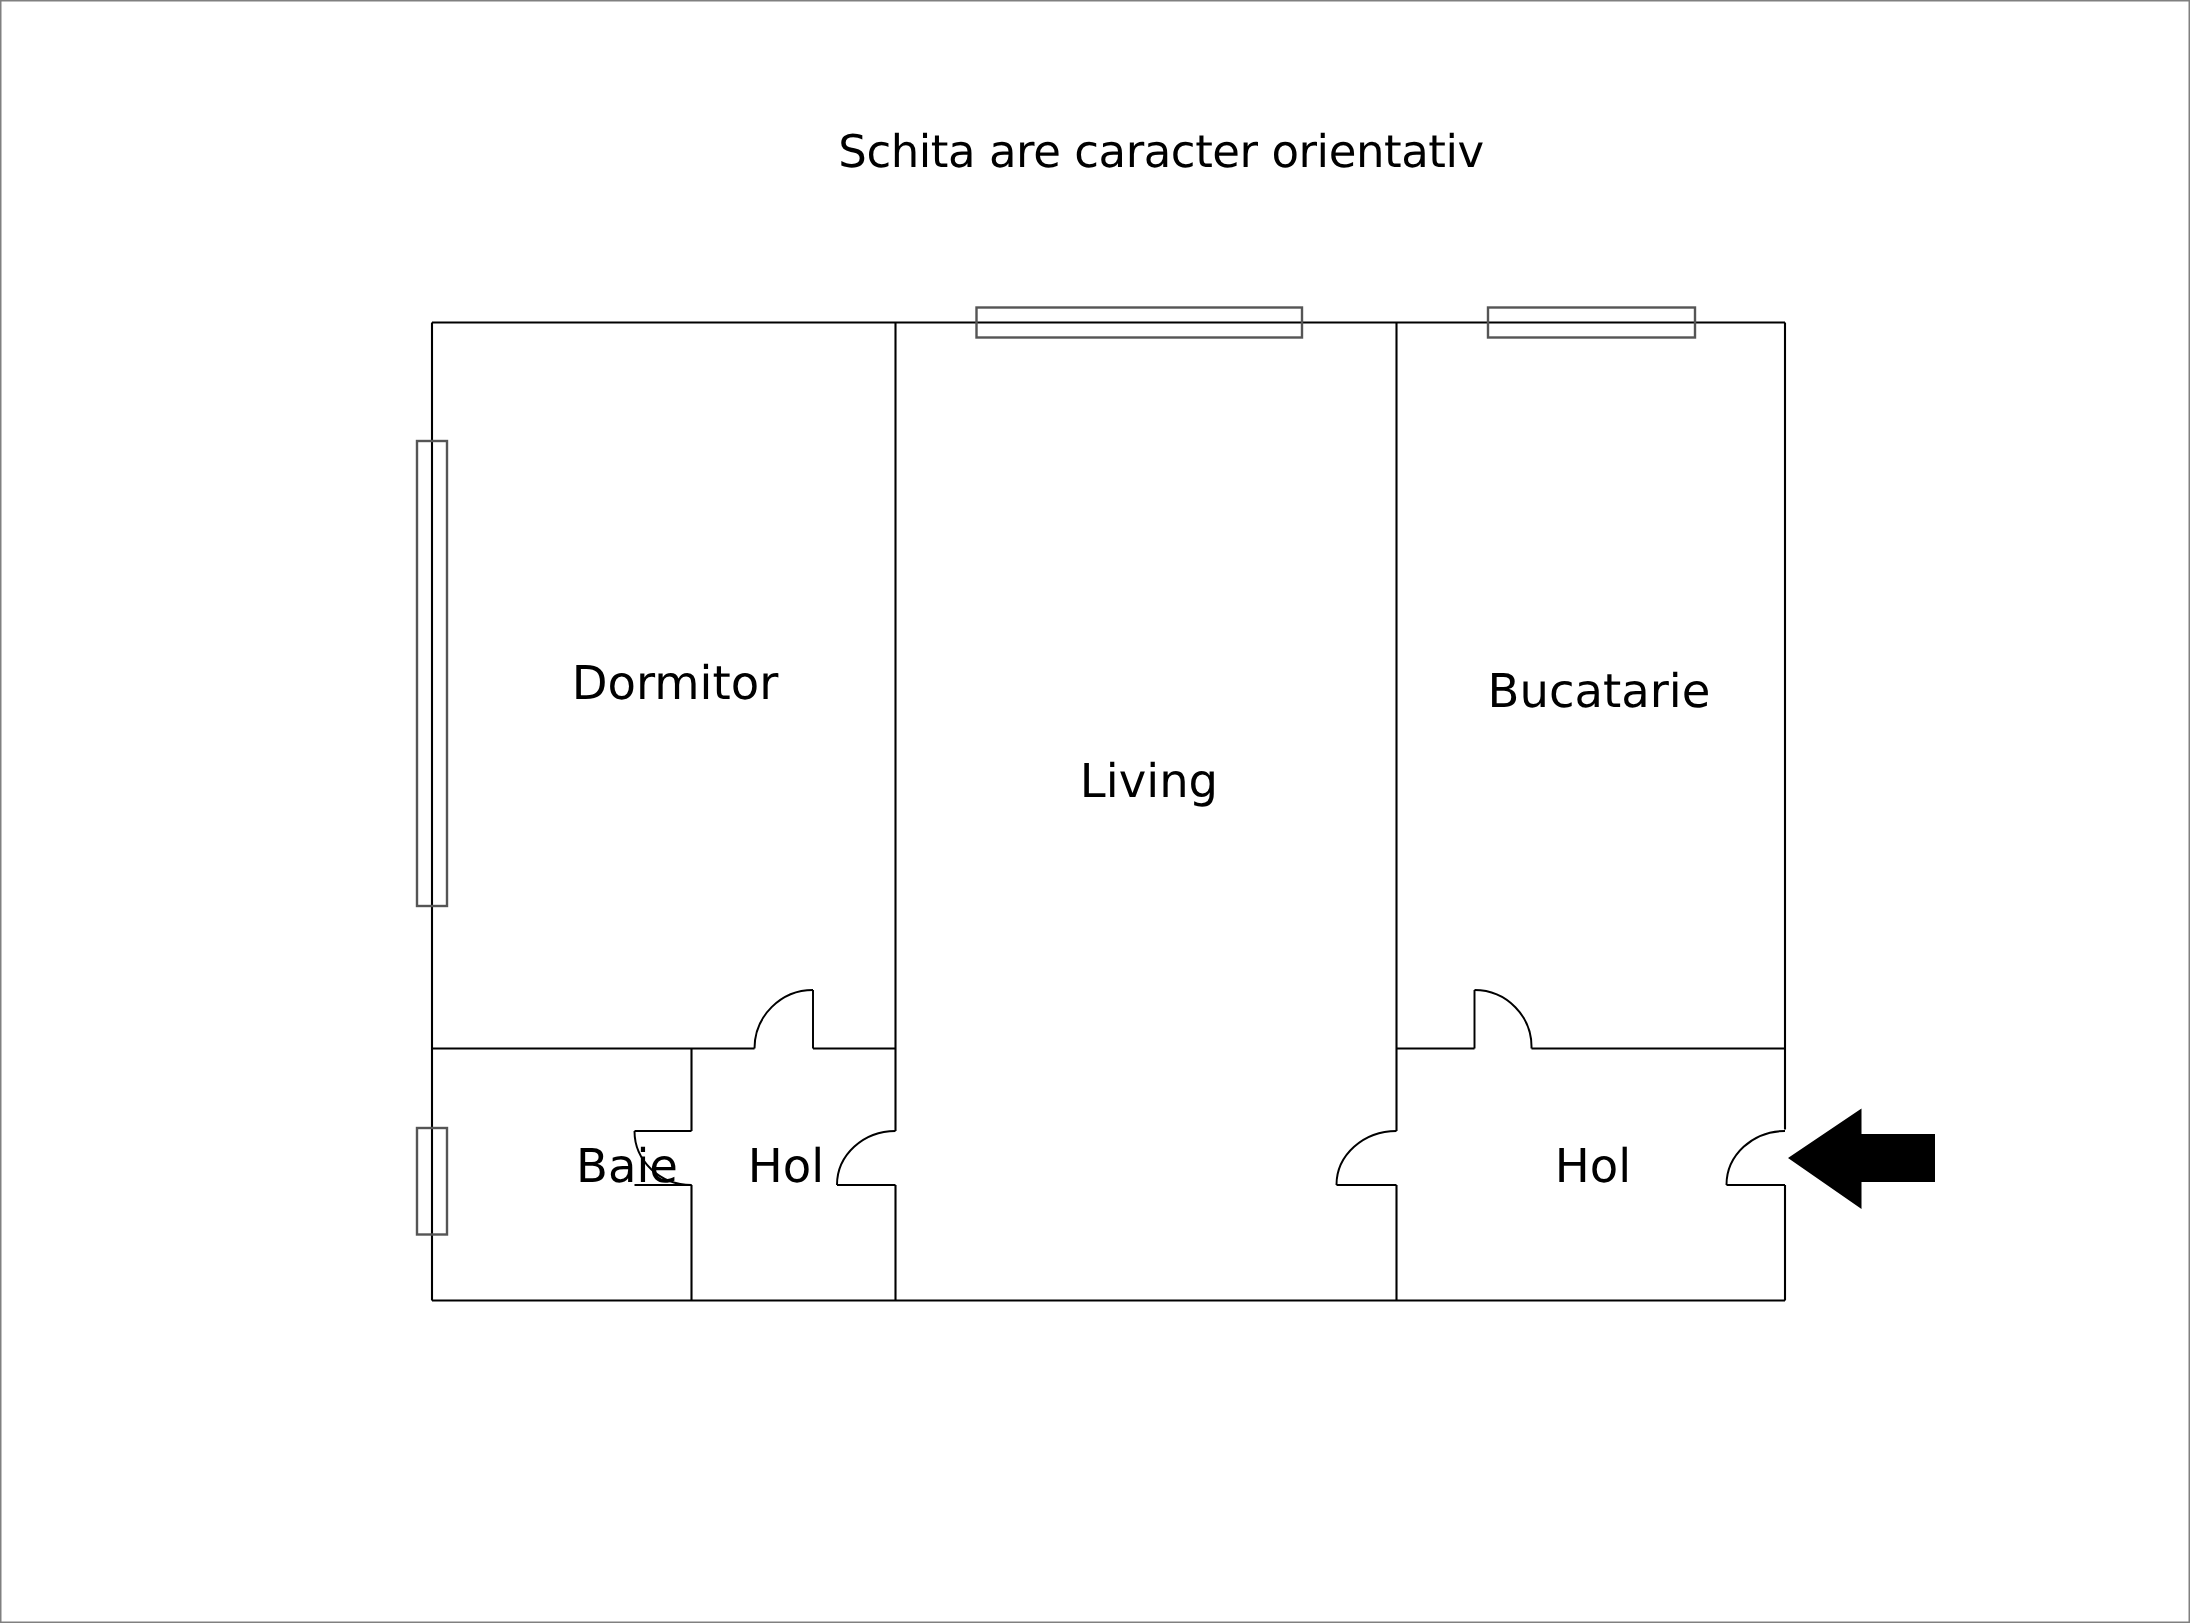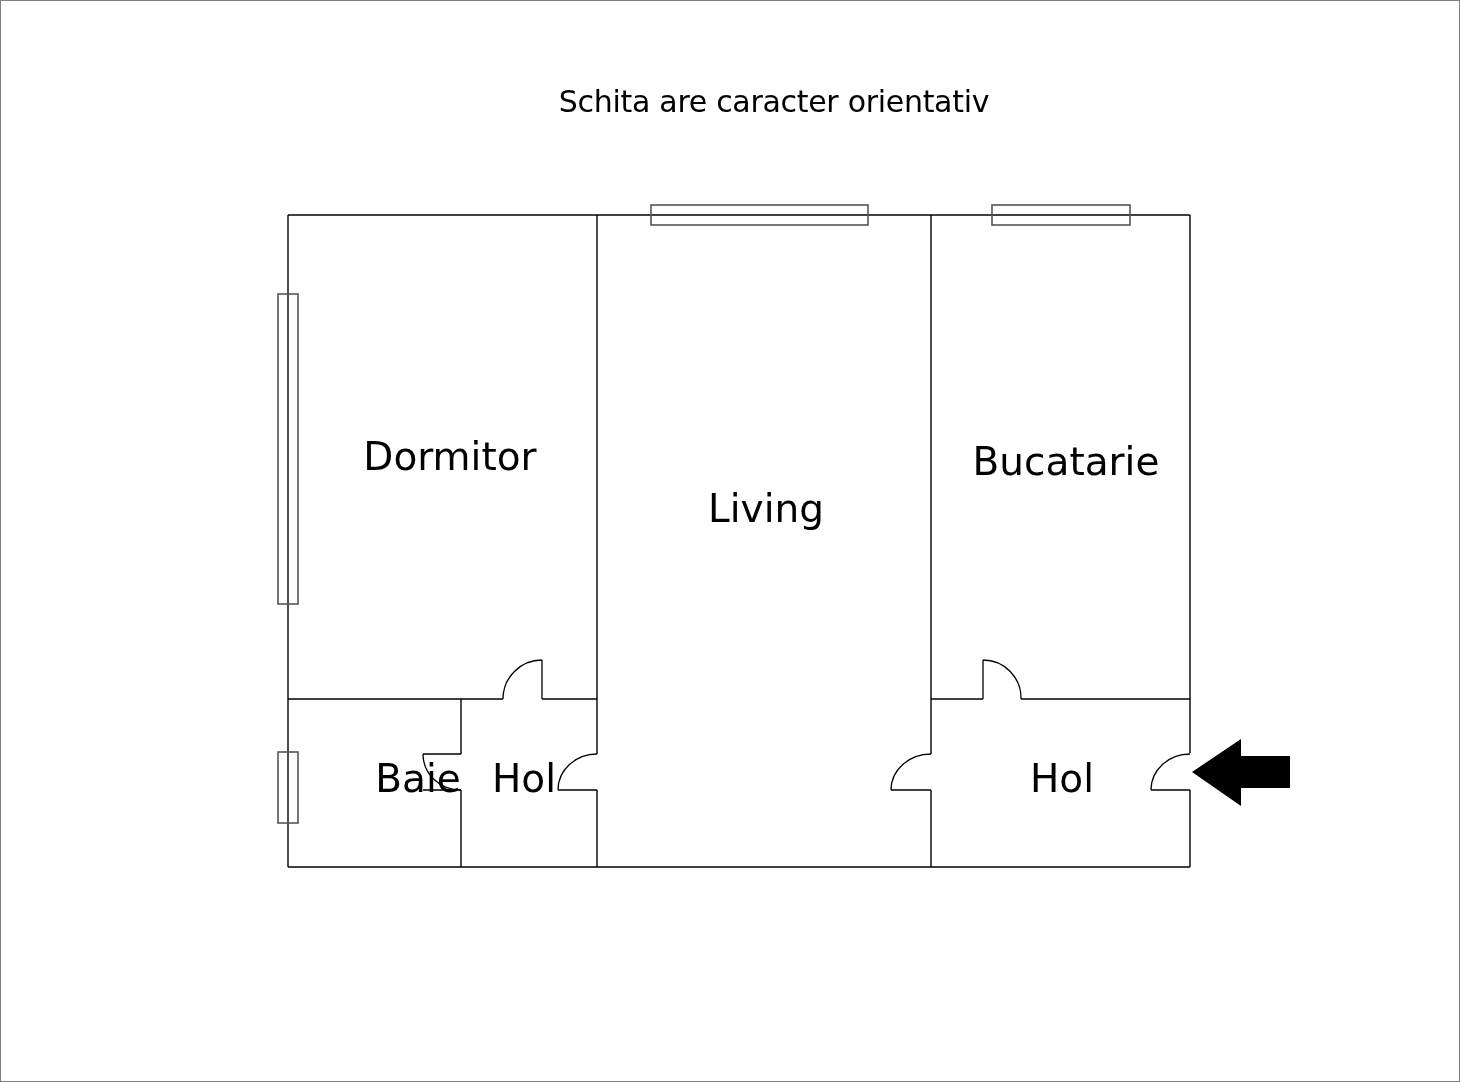--- a/index.html
+++ b/index.html
@@ -3,21 +3,21 @@
 <meta charset="utf-8">
 <style>
   html, body { margin: 0; padding: 0; background: #ffffff; }
   body { width: 1460px; height: 1082px; position: relative; overflow: hidden;
          font-family: "DejaVu Sans", sans-serif; }
   .frame { position: absolute; left: 0; top: 0; width: 1458px; height: 1080px;
            border: 1px solid #808080; box-sizing: content-box; }
   .title { position: absolute; top: 84px; left: 0; width: 1460px; text-align: center;
            font-size: 30px; color: #000; letter-spacing: -0.3px; margin-left: 44px; }
   svg.plan { position: absolute; left: 0; top: 0; }
-  .lbl { position: absolute; font-size: 39px; color: #000; white-space: nowrap;
+  .lbl { position: absolute; font-size: 31px; color: #000; white-space: nowrap;
          transform: translate(-50%, -50%); }
 </style>
 </head>
 <body>
 
 <div class="frame"></div>
 
 <div class="title">Schita are caracter orientativ</div>
 
 <svg class="plan" width="1460" height="1082" viewBox="0 0 1460 1082">
@@ -84,17 +84,17 @@
     <rect x="651" y="205" width="217" height="20"></rect>
     <rect x="992" y="205" width="138" height="20"></rect>
     <rect x="278" y="294" width="20" height="310"></rect>
     <rect x="278" y="752" width="20" height="71"></rect>
   </g>
 
   <polygon points="1192,772 1241,739 1241,756 1290,756 1290,788 1241,788 1241,806" fill="#000"></polygon>
 </svg>
 
 <div class="lbl" style="left:450px; top:456px;">Dormitor</div>
-<div class="lbl" style="left:766px; top:508px;">Living</div>
+<div class="lbl" style="left:766px; top:521px;">Living</div>
 <div class="lbl" style="left:1066px; top:461px;">Bucatarie</div>
 <div class="lbl" style="left:378px; top:778px;margin-left:40px;">Baie</div>
 <div class="lbl" style="left:524px; top:778px;">Hol</div>
 <div class="lbl" style="left:1062px; top:778px;">Hol</div>
 
 </body></html>

